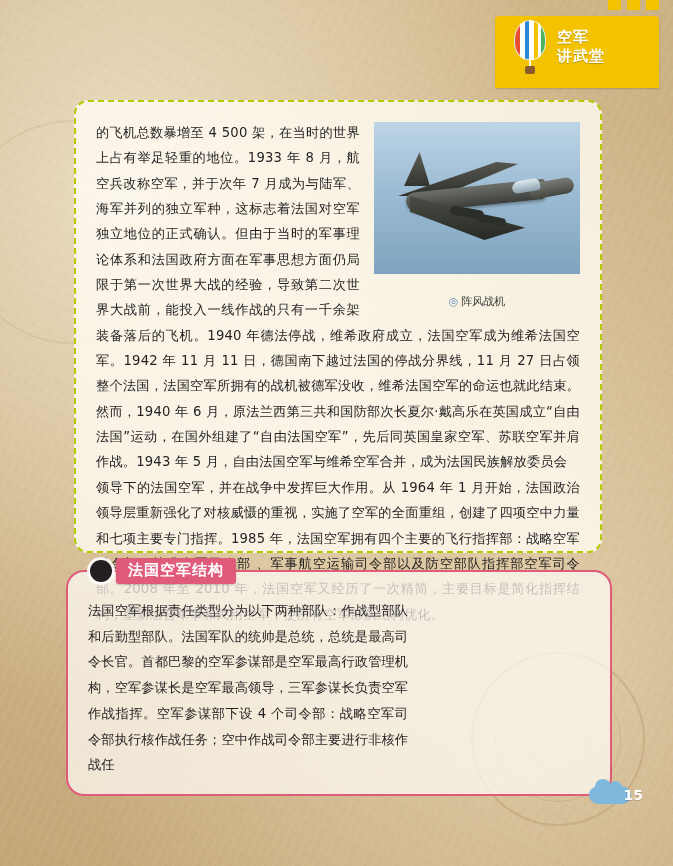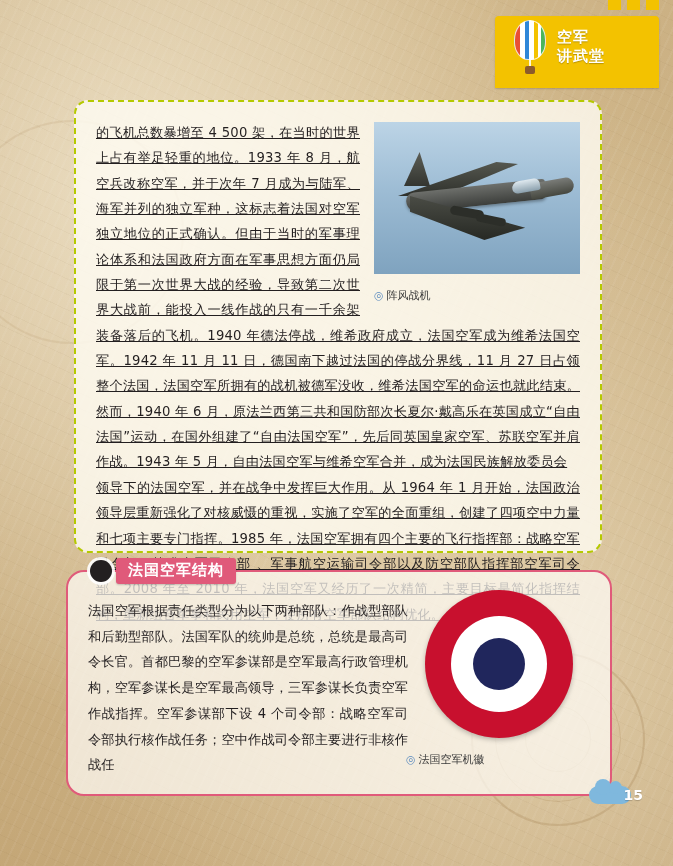--- a/index.html
+++ b/index.html
@@ -164,21 +164,20 @@
     box-sizing: border-box;
     padding: 18px 20px 14px 20px;
   }
   .body-text {
     font-size: 13.2px;
     line-height: 1.92;
     color: #231f20;
     text-align: justify;
     text-justify: inter-ideograph;
     letter-spacing: 0.2px;
-    text-decoration: underline;
   }
 
   
   #plane-figure {
     float: right;
     width: 206px;
     margin: 2px 0 4px 14px;
   }
   #plane-photo {
     position: relative;
@@ -257,22 +256,22 @@
   .jet .pod1, .jet .pod2 {
     position: absolute;
     background: #2c2e29;
     border-radius: 6px;
   }
   .jet .pod1 { left: 70px; top: 62px; width: 34px; height: 9px; transform: rotate(10deg); }
   .jet .pod2 { left: 96px; top: 70px; width: 30px; height: 8px; transform: rotate(12deg); }
   #plane-caption, #emblem-caption {
     font-size: 11px;
     color: #3a3a3a;
-    padding-top: 14px;
-    text-align: left;
+    padding-top: 20px;
+    text-align: center;
   }
   .cap-bullet {
     color: #5b8bbf;
     margin-right: 3px;
   }
 
   
   #section2-box {
     position: absolute;
     left: 66px;
@@ -454,26 +453,20 @@
   </div>
 
   <div id="section2-box">
     <div id="section2-title">
       <div class="title-dot"></div>
       <div class="title-plate">法国空军结构</div>
     </div>
 
     <div id="section2-text">法国空军根据责任类型分为以下两种部队：作战型部队和后勤型部队。法国军队的统帅是总统，总统是最高司令长官。首都巴黎的空军参谋部是空军最高行政管理机构，空军参谋长是空军最高领导，三军参谋长负责空军作战指挥。空军参谋部下设 4 个司令部：战略空军司令部执行核作战任务；空中作战司令部主要进行非核作战任</div>
 
-    <div id="emblem-figure">
-      <div id="roundel"></div>
-      <div id="emblem-caption">
-        <span class="cap-bullet">◎</span><span>法国空军机徽</span>
-      </div>
-    </div>
   </div>
 
   <div id="page-number">
     <div class="cloud"></div>
     <div class="num">15</div>
   </div>
 
 </div>
 
 </body></html>

